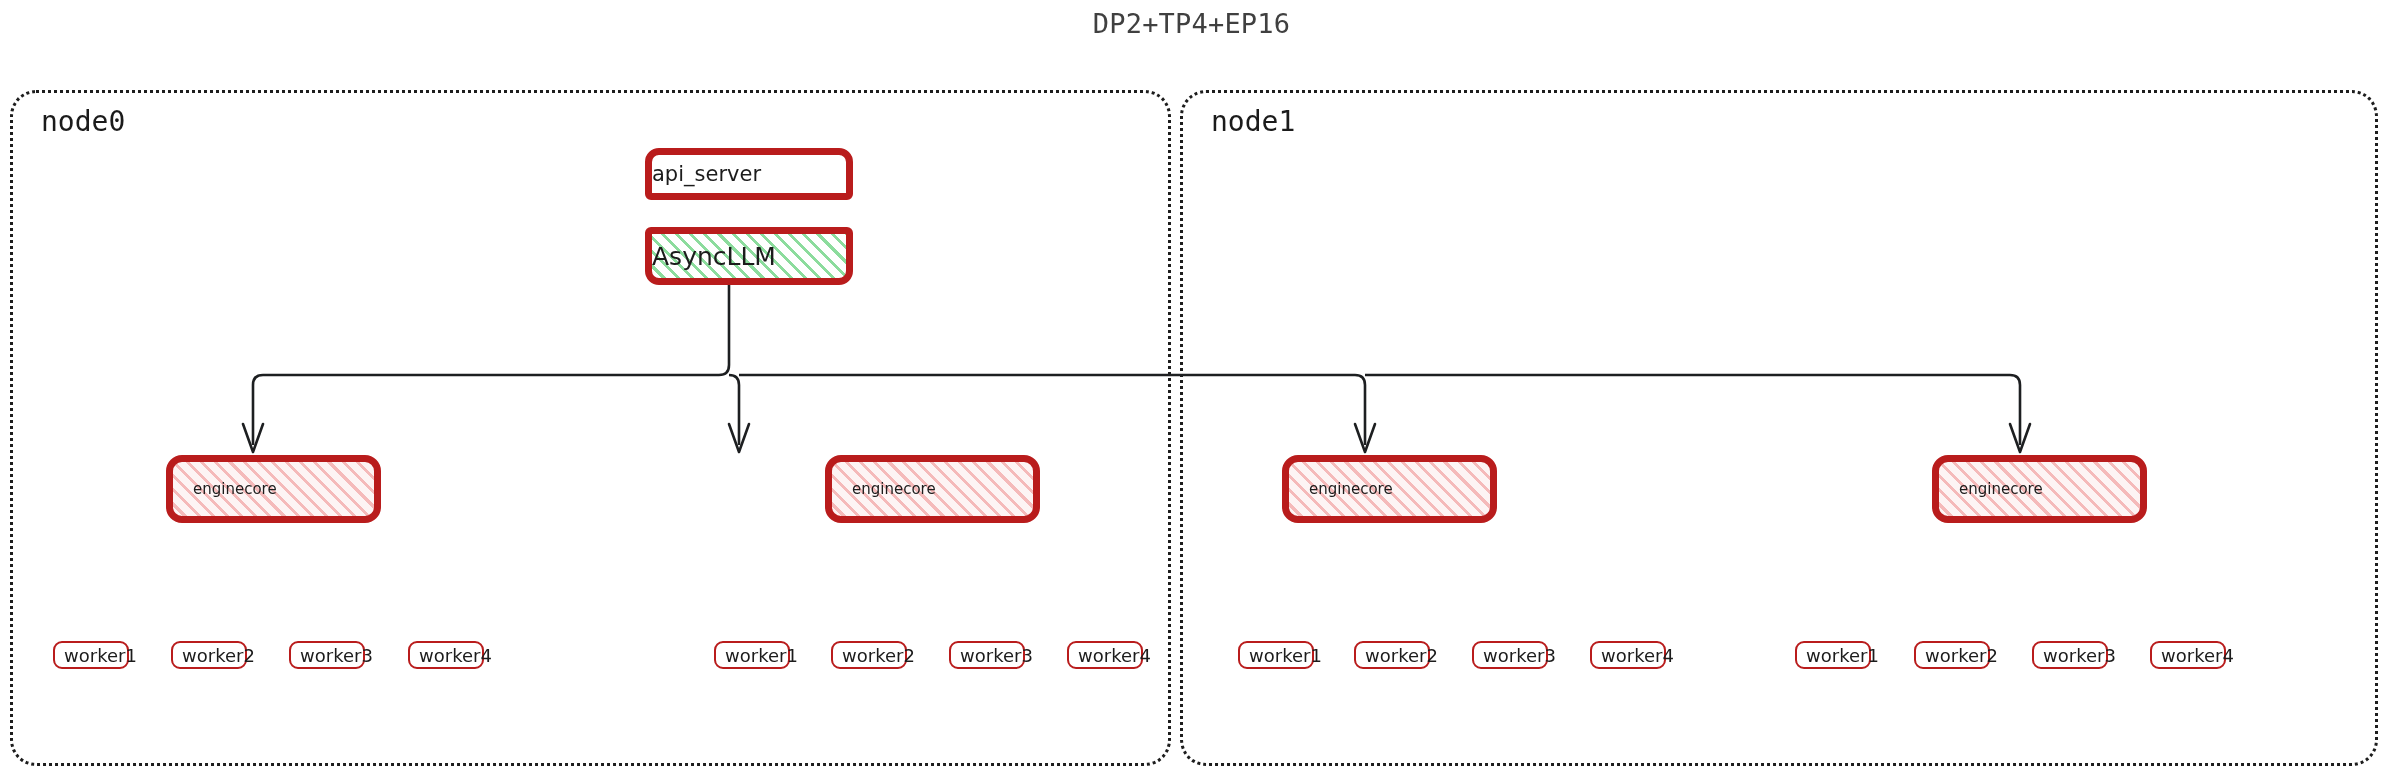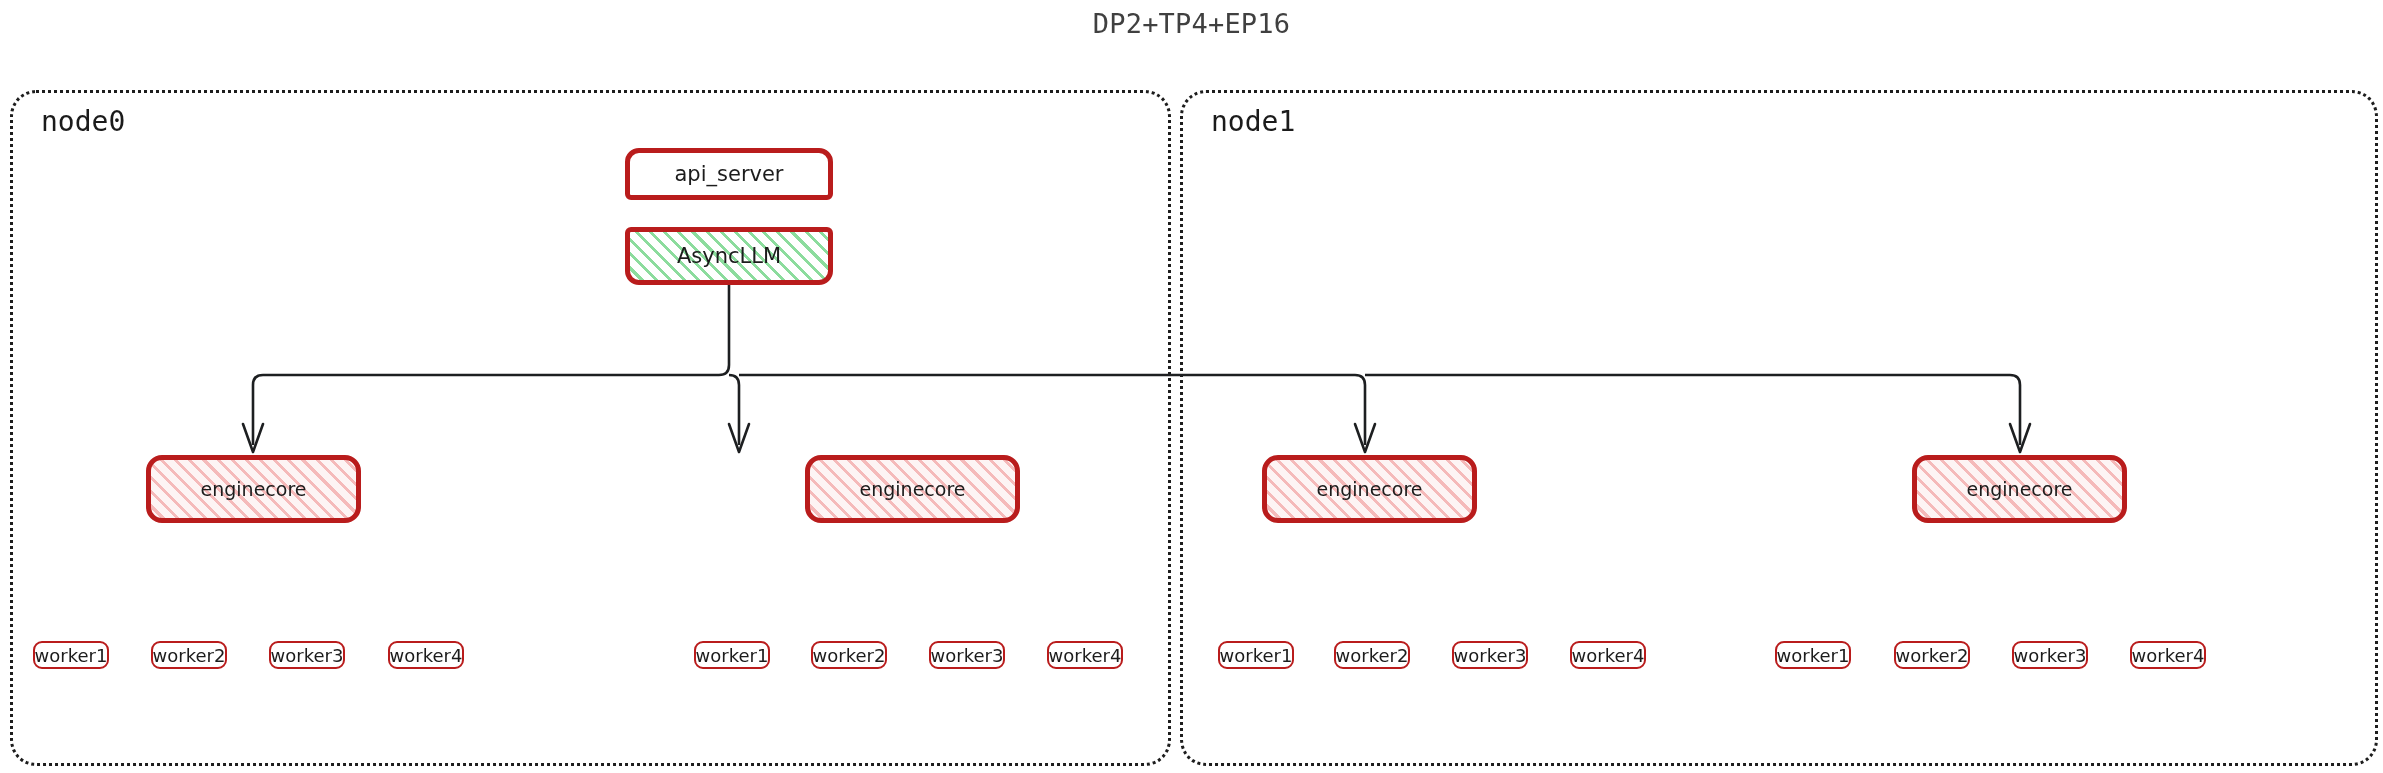--- a/index.html
+++ b/index.html
@@ -29,53 +29,55 @@
     position:absolute;left:28px;top:12px;
     font-family:"DejaVu Sans Mono", monospace;
     font-size:28px;color:#1b1b1b;
     white-space:nowrap;
   }
 
   
   .box{
     position:absolute;
     box-sizing:border-box;
-    border:5px solid #b91c1c;
+    border:7px solid #b91c1c;
     border-radius:12px;
     background:#ffffff;
-    display:flex;align-items:center;justify-content:center;
+    display:flex;align-items:center;
     font-size:20px;
     color:#1c1c1c;
     white-space:nowrap;
+    margin-left:20px;
   }
   .box.api{
     border-radius:14px 14px 6px 6px;
     font-size:21px;
   }
   .box.async{
     border-radius:6px 6px 14px 14px;
-    font-size:21px;
+    font-size:25px;
     background-color:#ffffff;
     background-image:repeating-linear-gradient(
         45deg,
         rgba(120,214,140,0.0) 0px,
         rgba(120,214,140,0.0) 7px,
         rgba(120,214,140,0.85) 7px,
         rgba(120,214,140,0.85) 10px);
   }
   .box.enginecore{
     border-radius:16px;
-    font-size:19px;
+    font-size:15px;
     background-color:#fdf4f4;
     background-image:repeating-linear-gradient(
         45deg,
         rgba(240,150,150,0.0) 0px,
         rgba(240,150,150,0.0) 7px,
         rgba(240,150,150,0.62) 7px,
         rgba(240,150,150,0.62) 10px);
+    padding-left:20px;
   }
   .box.worker{
     height:28px;
     border-radius:9px;
     border-width:2.6px;
     font-size:18px;
     padding:0 9px;
   }
 
   

